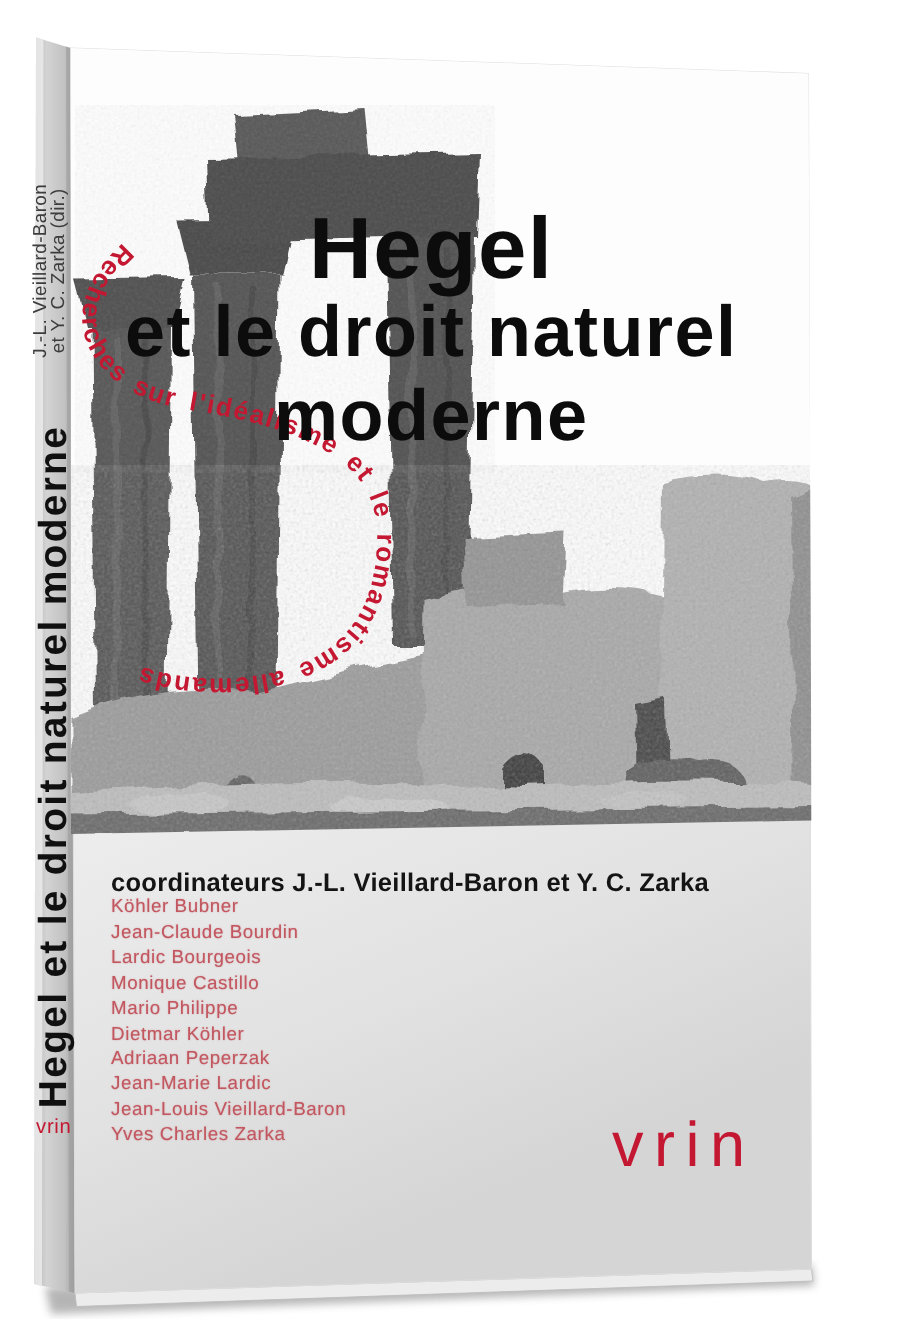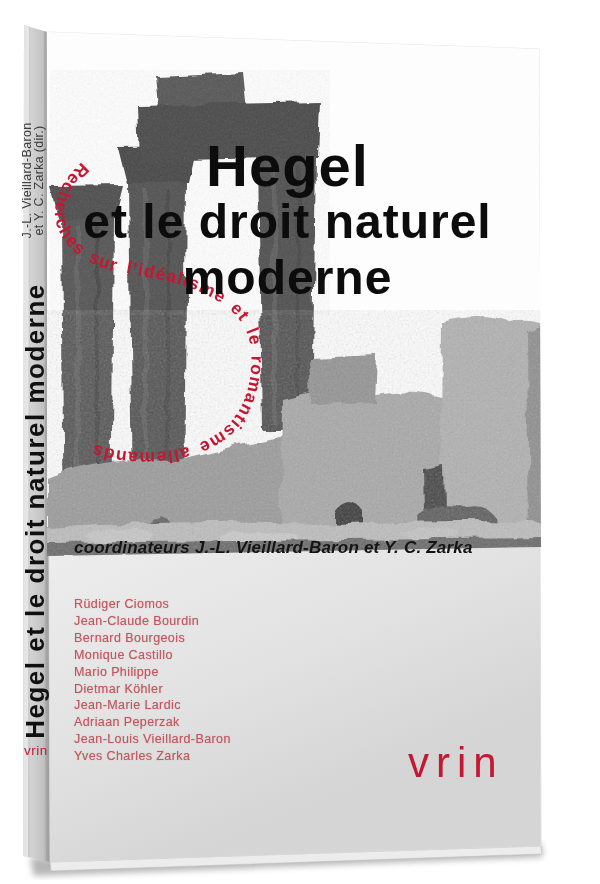--- a/index.html
+++ b/index.html
@@ -8,22 +8,22 @@
   .stage svg{position:absolute;left:0;top:0;}
 
   
   .abs{position:absolute;}
 
   .cover-title{left:80px;top:138px;right:105px;text-align:center;
     color:var(--title-black,#0c0c0c);font-weight:700;line-height:56px;letter-spacing:1px;}
   .cover-title .l1{font-size:58px;}
   .cover-title .l2,.cover-title .l3{font-size:48px;}
 
-  .coordinators{left:74px;top:538px;font-size:17px;font-weight:700;
-    color:#141414;letter-spacing:.2px;white-space:nowrap;font-style:italic;}
+  .coordinators{left:74px;top:579px;font-size:17px;font-weight:700;
+    color:#141414;letter-spacing:.2px;white-space:nowrap;}
 
   .contributors{left:74px;top:596px;color:var(--faded-red,#c25760);
     font-size:12.5px;line-height:16.9px;letter-spacing:.4px;
     text-shadow:0 0 1px rgba(194,87,96,.55);}
 
   .vrin-cover{left:408px;top:742px;font-size:42px;font-weight:400;
     letter-spacing:7px;color:var(--accent-red,#c41731);line-height:42px;}
 
   .spine-authors{left:-56px;top:168px;width:180px;height:25px;
     transform:rotate(-90deg);transform-origin:50% 50%;
@@ -139,28 +139,28 @@
 
   <div class="abs cover-title">
     <div class="l1">Hegel</div>
     <div class="l2">et le droit naturel</div>
     <div class="l3">moderne</div>
   </div>
 
   <div class="abs coordinators">coordinateurs J.-L. Vieillard-Baron et Y. C. Zarka</div>
 
   <div class="abs contributors">
-    <div>Rüdiger Ciomos</div>
+    <div>Köhler Bubner</div>
     <div>Jean-Claude Bourdin</div>
-    <div>Bernard Bourgeois</div>
+    <div>Lardic Bourgeois</div>
     <div>Monique Castillo</div>
     <div>Mario Philippe</div>
     <div>Dietmar Köhler</div>
+    <div>Adriaan Peperzak</div>
     <div>Jean-Marie Lardic</div>
-    <div>Adriaan Peperzak</div>
     <div>Jean-Louis Vieillard-Baron</div>
     <div>Yves Charles Zarka</div>
   </div>
 
   <div class="abs vrin-cover">vrin</div>
 
   <div class="abs spine-authors">
     <div>J.-L. Vieillard-Baron</div>
     <div>et Y. C. Zarka (dir.)</div>
   </div>

